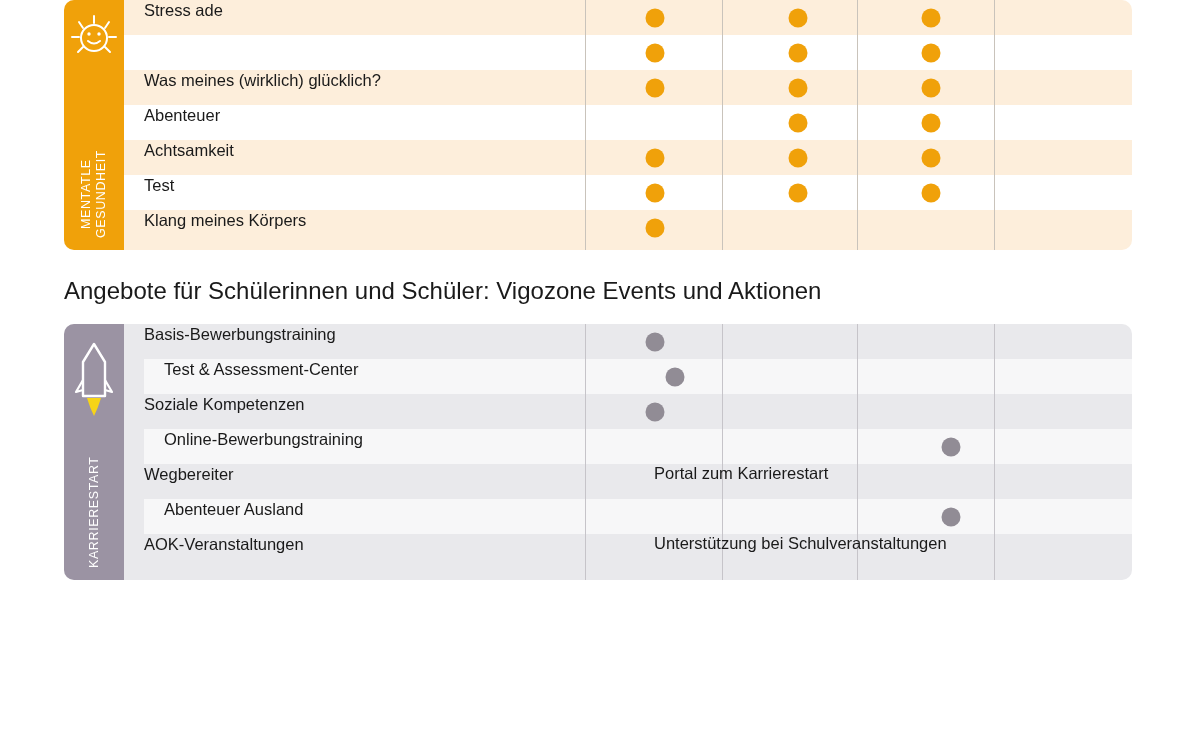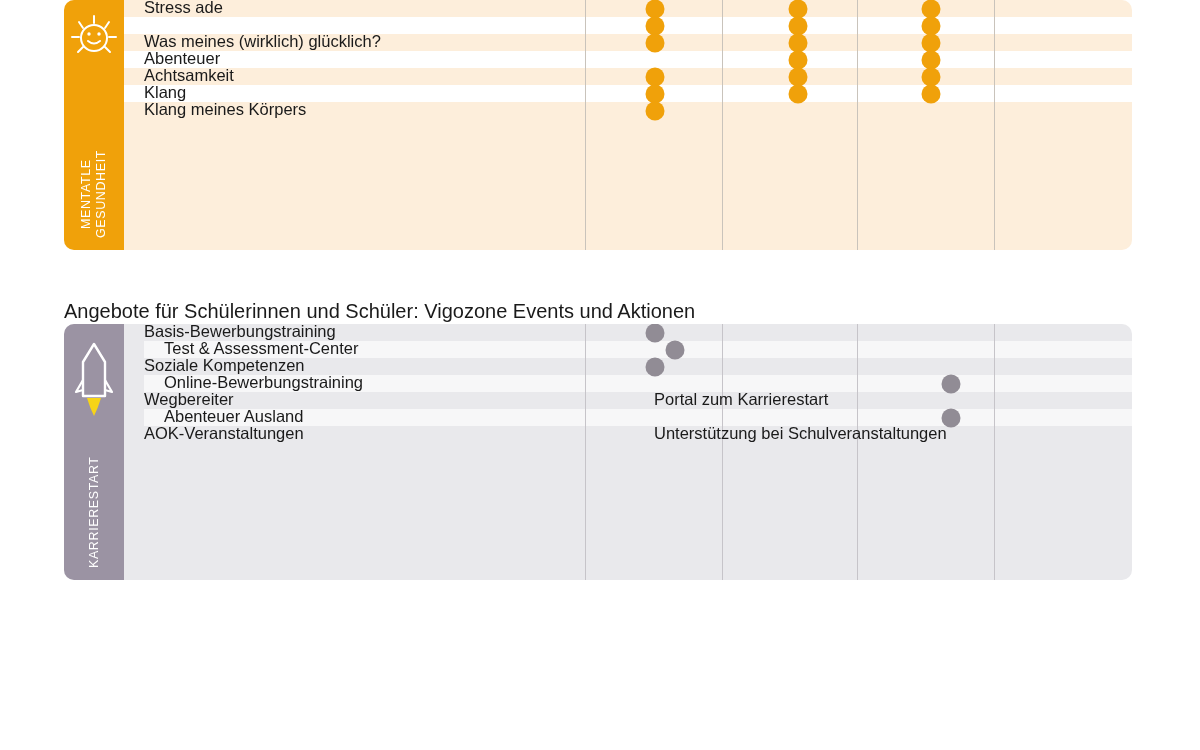--- a/index.html
+++ b/index.html
@@ -80,23 +80,23 @@
   }
 
   
   .rows {
     flex: 1 1 auto;
     position: relative;
     padding: 0;
   }
   .row {
     position: relative;
-    height: 17px;
+    height: 35px;
     display: flex;
-    align-items: flex-end;
+    align-items: flex-start;
   }
   .row.alt { background: #ffffff; }
   .block.career .row.alt { background: #f7f7f8; margin-left: 20px; }
 
   .row-label {
     padding-left: 20px;
     font-size: 16.5px;
     line-height: 20px;
     color: #1a1a1a;
     white-space: nowrap;
@@ -213,38 +213,38 @@
     <div class="row">
       <span class="row-label">Achtsamkeit</span>
       <div class="dots">
         <span class="dot mental" style="left:531px"></span>
         <span class="dot mental" style="left:674px"></span>
         <span class="dot mental" style="left:807px"></span>
       </div>
     </div>
 
     <div class="row alt">
-      <span class="row-label">Klang</span>
+      <span class="row-label">Test</span>
       <div class="dots">
         <span class="dot mental" style="left:531px"></span>
         <span class="dot mental" style="left:674px"></span>
         <span class="dot mental" style="left:807px"></span>
       </div>
     </div>
 
     <div class="row">
       <span class="row-label">Klang meines Körpers</span>
       <div class="dots">
         <span class="dot mental" style="left:531px"></span>
       </div>
     </div>
   </div>
 </div>
 
-<div style="position:absolute; left:64px; top:300px; font-size:20px; color:#1a1a1a; white-space:nowrap;">Angebote für Schülerinnen und Schüler: Vigozone Events und Aktionen</div>
+<div style="position:absolute; left:64px; top:277px; font-size:24px; color:#1a1a1a; white-space:nowrap;">Angebote für Schülerinnen und Schüler: Vigozone Events und Aktionen</div>
 
 <div class="block career">
   <div class="spine career">
     <div class="spine-icon">
       <svg width="40" height="84" viewBox="0 0 40 84" aria-hidden="true">
         <path d="M20 8 L31 26 L31 60 L9 60 L9 26 Z" fill="none" stroke="#ffffff" stroke-width="2.4" stroke-linejoin="round"></path>
         <path d="M9 44 L2 56 L9 54" fill="none" stroke="#ffffff" stroke-width="2.2" stroke-linejoin="round"></path>
         <path d="M31 44 L38 56 L31 54" fill="none" stroke="#ffffff" stroke-width="2.2" stroke-linejoin="round"></path>
         <path d="M13 62 Q16 72 20 80 Q24 72 27 62 Z" fill="#f7d417"></path>
       </svg>

